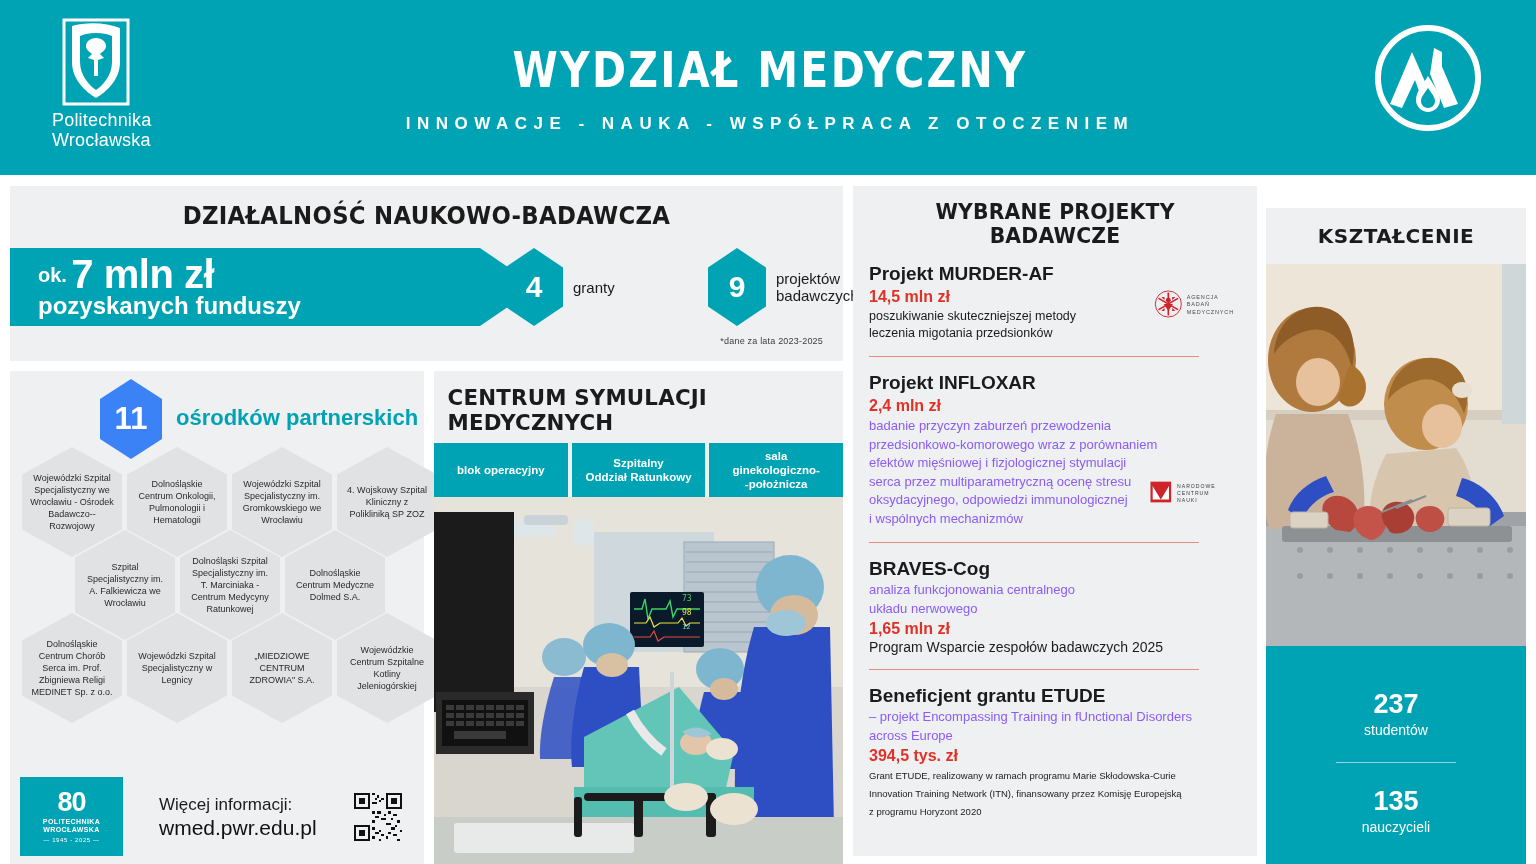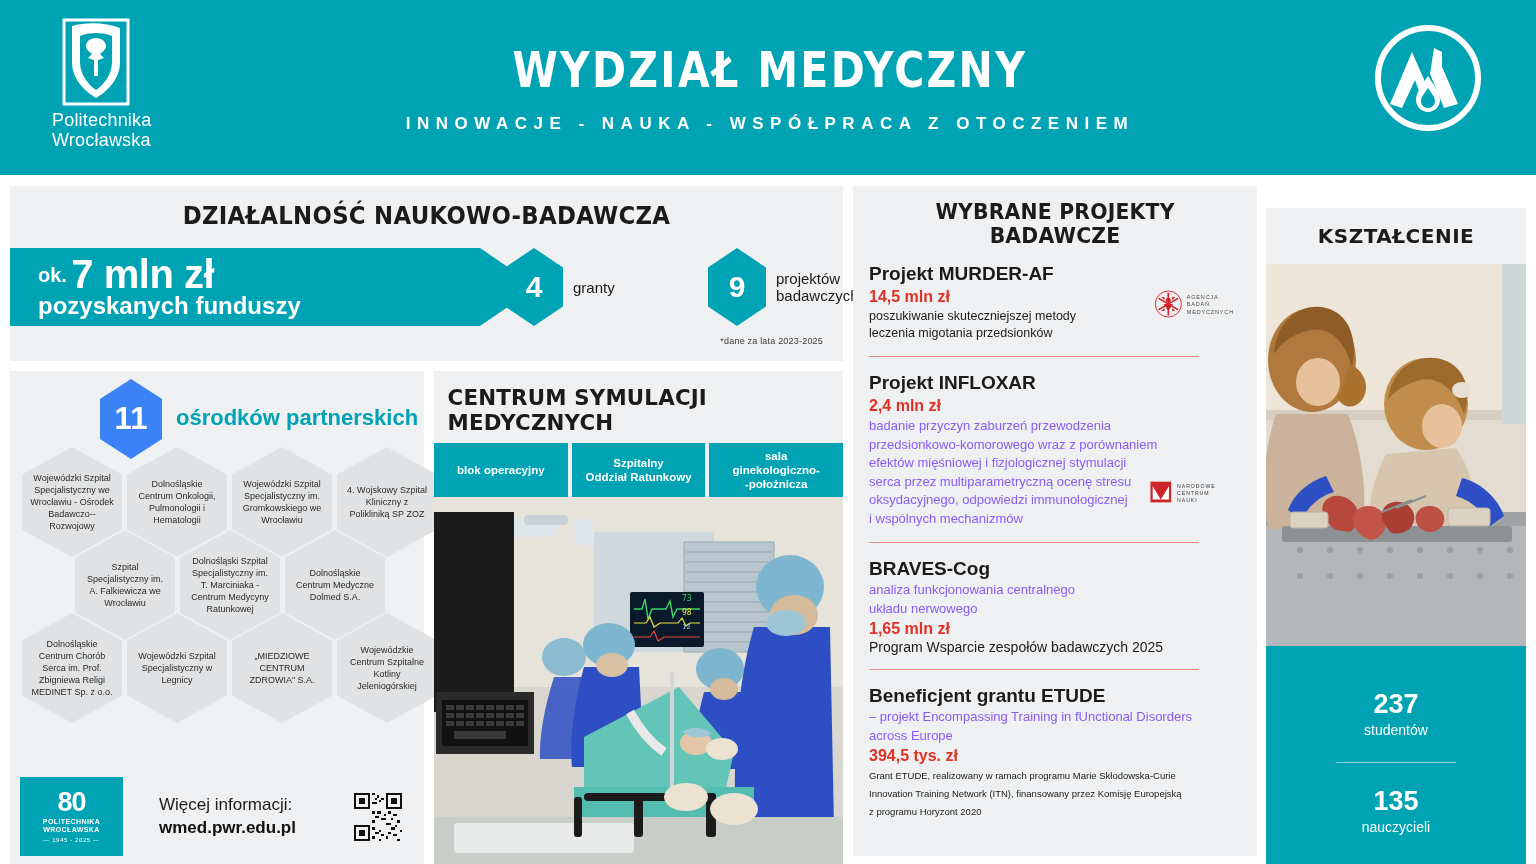--- a/index.html
+++ b/index.html
@@ -114,21 +114,21 @@
   .bl-80 .eighty { font-size:27px; font-weight:bold; line-height:25px; letter-spacing:-1px;}
   .bl-80 .pwname { font-size:7px; font-weight:bold; letter-spacing:.4px; line-height:8px; text-align:center; margin-top:3px;}
   .bl-80 .years  { font-size:6px; letter-spacing:.6px; margin-top:3px; }
   .bl-info {
     position:absolute; left:123px; top:591px; width:291px; height:79px;
     background:#eef0f2;
     display:flex; align-items:center;
   }
   .bl-info .txt { margin-left:26px; }
   .bl-info .t1 { font-size:17px; color:#1b1b1b; line-height:22px;}
-  .bl-info .t2 { font-size:17px; font-weight:bold; color:#111; line-height:24px;}
+  .bl-info .t2 { font-size:21px; font-weight:normal; color:#111; line-height:24px;}
   .qr { position:absolute; right:22px; top:16px; width:48px; height:48px; }
 
   
   .panel-sim { position:absolute; left:424px; top:185px; width:409px; height:570px; background:#eef0f2;}
   .sim-title {
     padding:14px 0 8px 14px; font-size:22px; font-weight:bold; color:#1b1b1b;
     font-family:"DejaVu Sans", sans-serif; letter-spacing:.2px; transform:scaleX(.97); transform-origin:left;
   }
   .sim-tabs { display:flex; gap:4px; padding:0 0 0 0; }
   .sim-tab {

